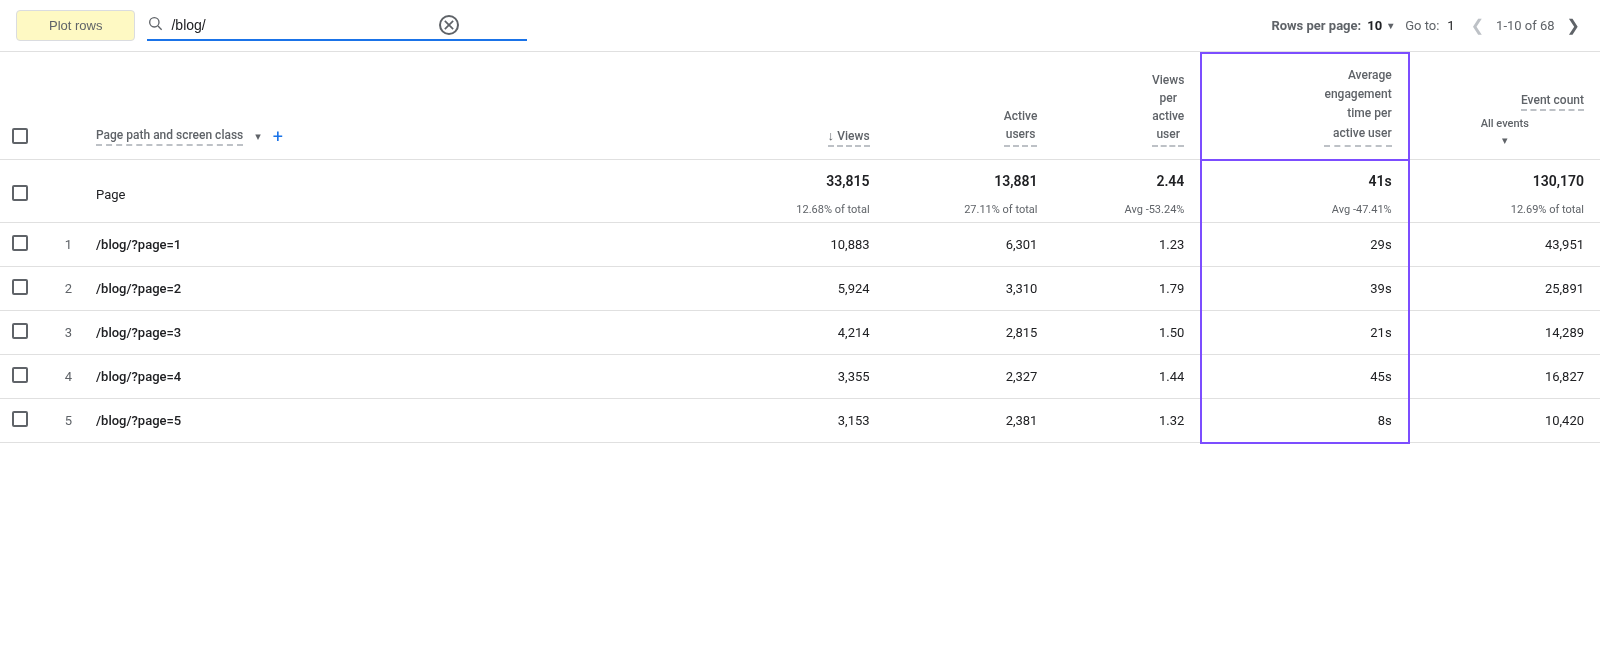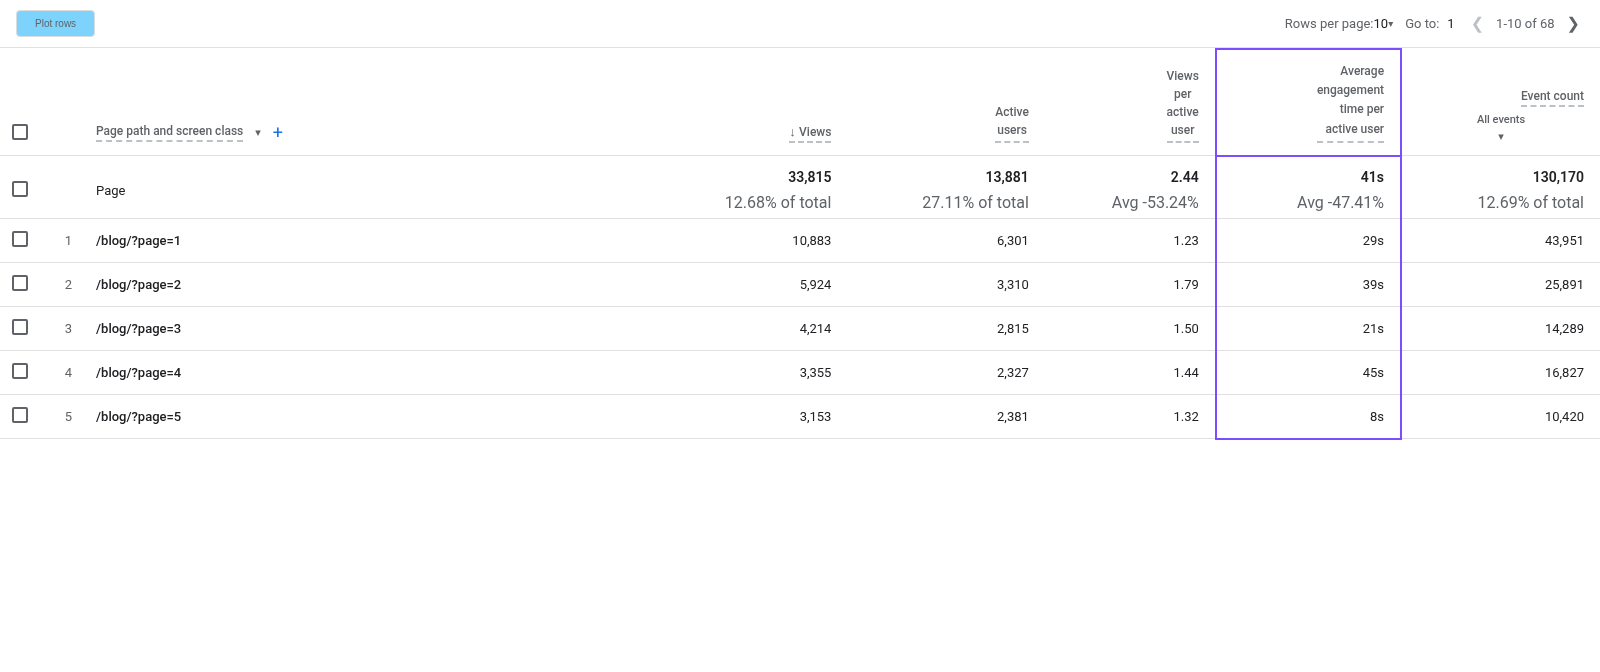--- a/index.html
+++ b/index.html
@@ -14,24 +14,24 @@
     .toolbar {
       display: flex;
       align-items: center;
       padding: 10px 16px;
       border-bottom: 1px solid #e0e0e0;
       gap: 12px;
       background: #fff;
     }
     .plot-rows-btn {
       border: 1px solid #dadce0;
-      background: #7dd3fc;
+      background: #fef9c3;
       border-radius: 4px;
-      padding: 7px 18px;
-      font-size: 10px;
+      padding: 7px 32px;
+      font-size: 13px;
       color: #5f6368;
       cursor: pointer;
       white-space: nowrap;
     }
     .search-container {
       display: flex;
       align-items: center;
       border-bottom: 2px solid #1a73e8;
       padding: 4px 0;
       gap: 8px;
@@ -59,22 +59,24 @@
       justify-content: center;
       cursor: pointer;
       color: #5f6368;
       font-size: 12px;
       flex-shrink: 0;
     }
     .spacer { flex: 1; }
     .rows-per-page {
       display: flex;
       align-items: center;
-      color: #5f6368;
-      font-size: 13px;
+      gap: 6px;
+      color: #5f6368;
+      font-size: 13px;
+      font-weight: bold;
     }
     .rows-per-page-value {
       font-size: 13px;
       color: #202124;
     }
     .dropdown-icon {
       color: #5f6368;
       font-size: 10px;
       cursor: pointer;
     }
@@ -196,25 +198,25 @@
       padding-top: 12px;
       padding-bottom: 6px;
       border-bottom: none;
     }
     .total-main {
       font-weight: 600;
       font-size: 14px;
       display: block;
     }
     .total-sub {
-      font-size: 16px;
+      font-size: 11px;
       color: #5f6368;
       font-weight: 400;
       display: block;
-      margin-top: 8px;
+      margin-top: 14px;
     }
     .total-label {
       font-weight: 400;
       font-size: 13px;
       color: #202124;
     }
     .total-row-wrapper {
       border-bottom: 1px solid #e0e0e0;
     }
 
@@ -243,20 +245,35 @@
       margin-top: 2px;
       flex-direction: column;
     }
   </style>
 </head>
 <body>
 
 <div class="toolbar">
   <button class="plot-rows-btn">Plot rows</button>
 
+  <div class="search-container">
+    <span class="search-icon-wrap">
+      <svg width="16" height="16" viewBox="0 0 24 24" fill="none" stroke="#5f6368" stroke-width="2">
+        <circle cx="11" cy="11" r="7"></circle>
+        <line x1="16.5" y1="16.5" x2="22" y2="22"></line>
+      </svg>
+    </span>
+    <input class="search-input" type="text" value="/blog/" style="">
+    <div class="clear-icon">
+      <svg width="10" height="10" viewBox="0 0 12 12" stroke="#5f6368" stroke-width="2">
+        <line x1="1" y1="1" x2="11" y2="11"></line>
+        <line x1="11" y1="1" x2="1" y2="11"></line>
+      </svg>
+    </div>
+  </div>
 
   <div class="spacer"></div>
 
   <div class="rows-per-page">
     <span>Rows per page:</span>
     <span class="rows-per-page-value">10</span>
     <span class="dropdown-icon">▾</span>
   </div>
 
   <div style="display:flex;align-items:center;gap:8px;">

